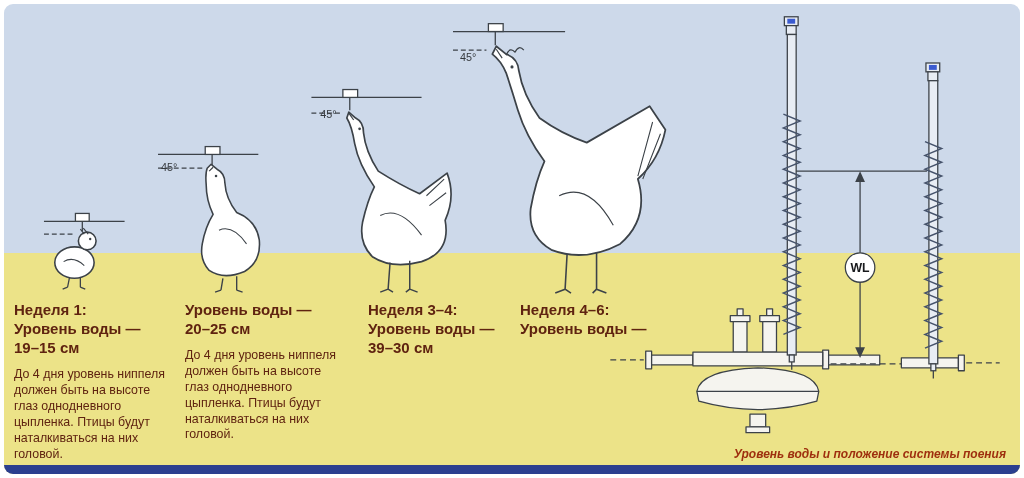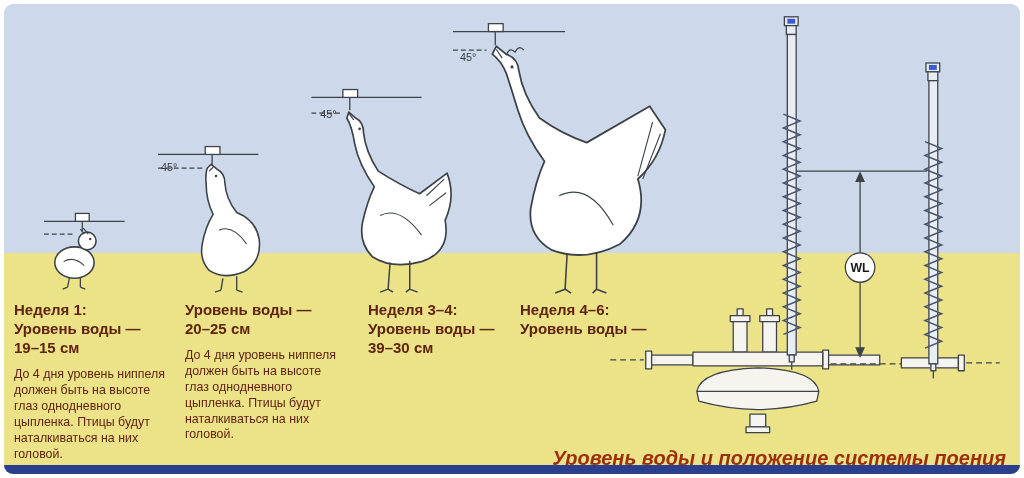--- a/index.html
+++ b/index.html
@@ -18,21 +18,21 @@
   .bottom-bar{position:absolute;left:0;right:0;bottom:0;height:9px;background:#2b3f8f;}
   svg.art{position:absolute;left:0;top:0;width:100%;height:100%;}
   svg .angle-txt{font-family:"Liberation Sans",sans-serif;font-size:11px;fill:#35393d;}
   svg .wl-txt{font-family:"Liberation Sans",sans-serif;font-size:12.5px;font-weight:bold;fill:#17191c;}
   .col{position:absolute;top:296px;width:163px;color:#5f2310;}
   .col .t{font-weight:bold;font-size:15px;line-height:1.27;}
   .col .b{margin-top:10px;font-size:12.4px;line-height:1.28;font-weight:500;}
   .c1{left:10px;} .c2{left:181px;} .c3{left:348px;margin-left:16px;} .c4{left:516px;}
   .caption{
     position:absolute;right:14px;top:443px;
-    font-size:20px;font-weight:bold;font-style:italic;
+    font-size:12px;font-weight:bold;font-style:italic;
     color:#9e2f0e;white-space:nowrap;
   }
 </style>
 </head>
 <body>
 
 <div class="frame">
   <div class="scene">
 
     <div class="ground"></div>

